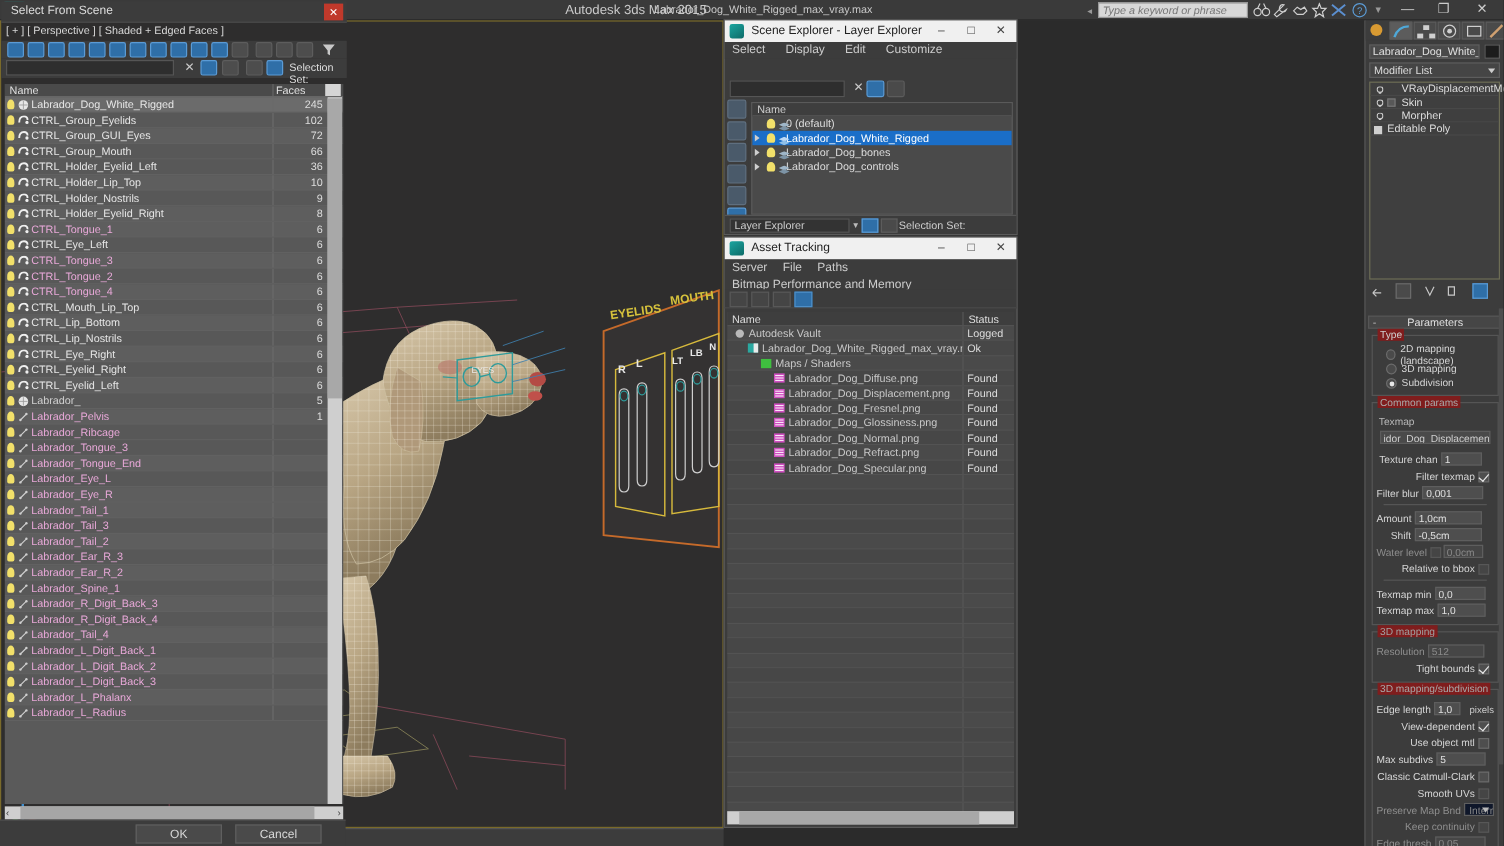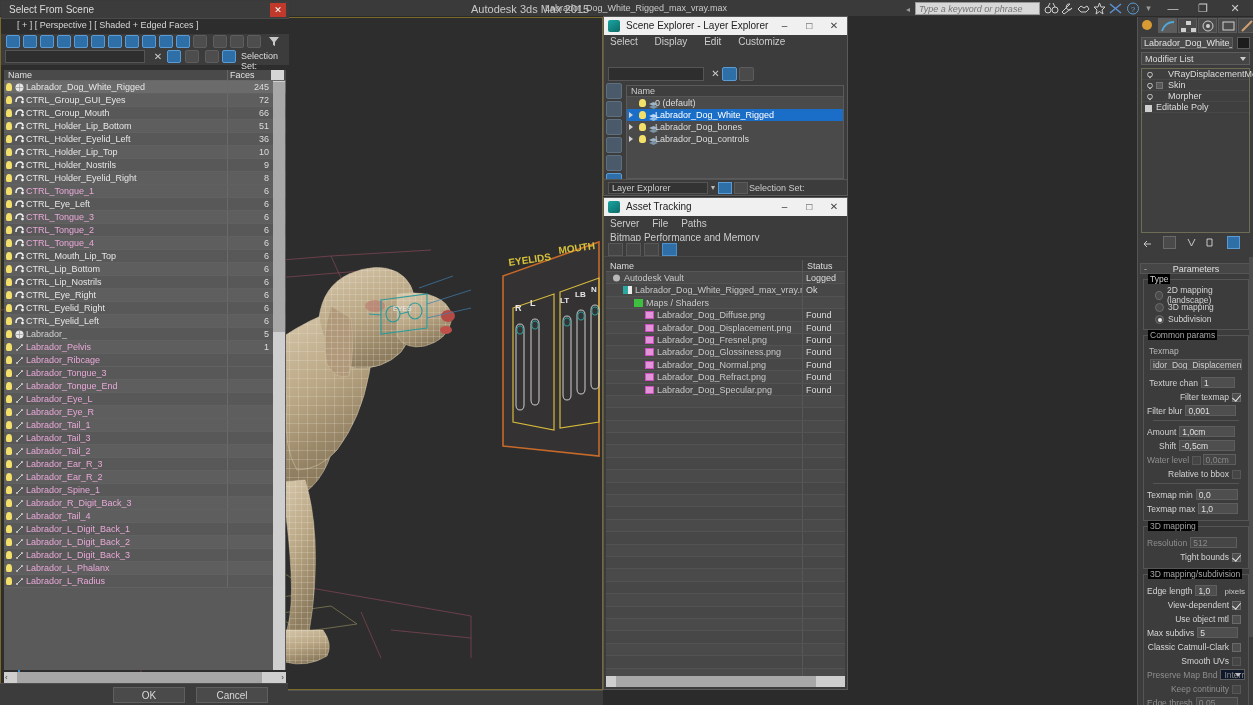--- a/index.html
+++ b/index.html
@@ -29,21 +29,21 @@
      font-style:italic;font-size:9px;color:#666;padding-left:3px;font-family:"Liberation Sans",sans-serif;}
   #kw-prev{position:absolute;left:906px;top:5px;color:#999;font-size:8px;}
   .hticon{position:absolute;top:2px;width:15px;height:13px;}
   .hticon svg{width:15px;height:13px;}
   .wbtn{position:absolute;top:1px;width:26px;height:15px;text-align:center;
      line-height:15px;font-size:11px;color:#ccc;}
 
   
   #viewport { position:absolute; left:0; top:17px; width:603px; height:673px;
      background:#2e2d2d; border:1px solid #7a6a2a; overflow:hidden; }
-  #vp-label { position:absolute; left:16px; top:2px; font-size:9px; color:#d8d8d8;}
+  #vp-label { position:absolute; left:4px; top:2px; font-size:9px; color:#d8d8d8;}
   #vp-stats { position:absolute; left:30px; top:36px; font-size:9px; color:#b89c4a;
      line-height:13px; }
   #vp-stats td{padding-right:12px;font-size:9px;color:#b89c4a;}
   #vp-stats td.r{text-align:right;}
 
   
   #statusbar{position:absolute;left:0;top:690px;width:603px;height:15px;background:#3c3c3c;border-top:1px solid #555;}
   #sb-l{position:absolute;left:2px;top:1px;width:13px;height:12px;background:#4a4a4a;border:1px solid #5c5c5c;color:#bbb;text-align:center;line-height:11px;font-size:8px;}
   #sb-frame{position:absolute;left:25px;top:2px;width:75px;text-align:center;font-size:9px;color:#ccc;}
   #sb-r{position:absolute;left:90px;top:1px;width:13px;height:12px;background:#4a4a4a;border:1px solid #5c5c5c;color:#bbb;text-align:center;line-height:11px;font-size:8px;}
@@ -137,21 +137,21 @@
   .mod-row{height:11px;font-size:9px;line-height:11px;color:#ddd;position:relative;padding-left:26px;border-bottom:1px solid #484848;}
   .mod-row .eye{position:absolute;left:5px;top:2px;width:6px;height:7px;}
   .mod-row .plus{position:absolute;left:14px;top:2px;width:7px;height:7px;background:#585858;border:1px solid #777;}
   .mod-row.ep{padding-left:14px;}
   #cp-stacktools{position:absolute;left:3px;top:218px;width:109px;height:15px;}
   #cp-stacktools .st{position:absolute;top:1px;width:13px;height:13px;}
   .rollout{position:absolute;left:2px;width:112px;background:#3c3c3c;}
   .ro-head{height:11px;background:#464646;border:1px solid #565656;font-size:9px;color:#e0e0e0;text-align:center;line-height:10px;position:relative;}
   .ro-head .mn{position:absolute;left:3px;top:0;color:#bbb;}
   .grp{position:relative;margin:5px 3px;border:1px solid #555;padding:9px 3px 4px 3px;}
-  .grp>.lbl{position:absolute;left:4px;top:-6px;background:#000000;padding:0 2px;font-size:8.5px;color:#cfcfcf;}
+  .grp>.lbl{position:absolute;left:4px;top:-6px;background:#7f1d1d;padding:0 2px;font-size:8.5px;color:#cfcfcf;}
   .row{display:flex;align-items:flex-end;height:12px;margin-bottom:2px;font-size:8.5px;color:#d5d5d5;}
   .row .lab{flex:1;text-align:right;padding-right:3px;white-space:nowrap;}
   .row .lab.dim{color:#8e8e8e;}
   .spin{width:56px;height:11px;background:#4e4e4e;border:1px solid #5e5e5e;color:#e0e0e0;font-size:8.5px;padding-left:2px;line-height:10px;position:relative;}
   .spin.dim{color:#8a8a8a;background:#464646;}
   .cb{width:9px;height:9px;background:#4e4e4e;border:1px solid #6a6a6a;position:relative;}
   .cb.on:after{content:"";position:absolute;left:1px;top:-1px;width:4px;height:7px;border:solid #e8e8e8;border-width:0 1.5px 1.5px 0;transform:rotate(40deg);}
   .cb.dis{background:#454545;border-color:#575757;}
   .radio{width:9px;height:9px;border-radius:50%;background:#4a4a4a;border:1px solid #6c6c6c;position:relative;margin-right:4px;}
   .radio.on:after{content:"";position:absolute;left:2px;top:2px;width:4px;height:4px;border-radius:50%;background:#e8e8e8;}
@@ -733,42 +733,42 @@
       </div>
       <div id="ss-rows">
           <div class="ss-row sel">
             <div class="nm "><span class="bulb"></span><span class="objico"><svg width="9" height="9" viewBox="0 0 9 9">
                   <circle cx="4.5" cy="4.5" r="4" fill="#e6e6e6"></circle>
                   <path d="M1 4.5H8M4.5 1V8" stroke="#9a9a9a" stroke-width="0.7"></path>
                 </svg></span><span>Labrador_Dog_White_Rigged</span></div>
             <div class="fc">245</div>
             <div class="sp"></div>
           </div>
+          <div class="ss-row alt">
+            <div class="nm "><span class="bulb"></span><span class="objico"><svg width="9" height="9" viewBox="0 0 9 9">
+                  <path d="M1 6 Q1 1 5 1 Q8 1 8 4" stroke="#efefef" fill="none" stroke-width="1.6"></path>
+                  <circle cx="7.5" cy="6" r="1.4" fill="#efefef"></circle>
+                </svg></span><span>CTRL_Group_Eyelids</span></div>
+            <div class="fc">102</div>
+            <div class="sp"></div>
+          </div>
           <div class="ss-row">
             <div class="nm "><span class="bulb"></span><span class="objico"><svg width="9" height="9" viewBox="0 0 9 9">
                   <path d="M1 6 Q1 1 5 1 Q8 1 8 4" stroke="#efefef" fill="none" stroke-width="1.6"></path>
                   <circle cx="7.5" cy="6" r="1.4" fill="#efefef"></circle>
                 </svg></span><span>CTRL_Group_GUI_Eyes</span></div>
             <div class="fc">72</div>
             <div class="sp"></div>
           </div>
           <div class="ss-row alt">
             <div class="nm "><span class="bulb"></span><span class="objico"><svg width="9" height="9" viewBox="0 0 9 9">
                   <path d="M1 6 Q1 1 5 1 Q8 1 8 4" stroke="#efefef" fill="none" stroke-width="1.6"></path>
                   <circle cx="7.5" cy="6" r="1.4" fill="#efefef"></circle>
                 </svg></span><span>CTRL_Group_Mouth</span></div>
             <div class="fc">66</div>
-            <div class="sp"></div>
-          </div>
-          <div class="ss-row">
-            <div class="nm "><span class="bulb"></span><span class="objico"><svg width="9" height="9" viewBox="0 0 9 9">
-                  <path d="M1 6 Q1 1 5 1 Q8 1 8 4" stroke="#efefef" fill="none" stroke-width="1.6"></path>
-                  <circle cx="7.5" cy="6" r="1.4" fill="#efefef"></circle>
-                </svg></span><span>CTRL_Holder_Lip_Bottom</span></div>
-            <div class="fc">51</div>
             <div class="sp"></div>
           </div>
           <div class="ss-row alt">
             <div class="nm "><span class="bulb"></span><span class="objico"><svg width="9" height="9" viewBox="0 0 9 9">
                   <path d="M1 6 Q1 1 5 1 Q8 1 8 4" stroke="#efefef" fill="none" stroke-width="1.6"></path>
                   <circle cx="7.5" cy="6" r="1.4" fill="#efefef"></circle>
                 </svg></span><span>CTRL_Holder_Eyelid_Left</span></div>
             <div class="fc">36</div>
             <div class="sp"></div>
           </div>
@@ -999,20 +999,29 @@
                 </svg></span><span>Labrador_Spine_1</span></div>
             <div class="fc"></div>
             <div class="sp"></div>
           </div>
           <div class="ss-row">
             <div class="nm pink"><span class="bulb"></span><span class="objico"><svg width="9" height="9" viewBox="0 0 9 9">
                   <path d="M2 7 L7 2" stroke="#cfcfcf" stroke-width="1" fill="none"></path>
                   <circle cx="2" cy="7" r="1" fill="#cfcfcf"></circle>
                   <circle cx="7" cy="2" r="1" fill="#cfcfcf"></circle>
                 </svg></span><span>Labrador_R_Digit_Back_3</span></div>
+            <div class="fc"></div>
+            <div class="sp"></div>
+          </div>
+          <div class="ss-row alt">
+            <div class="nm pink"><span class="bulb"></span><span class="objico"><svg width="9" height="9" viewBox="0 0 9 9">
+                  <path d="M2 7 L7 2" stroke="#cfcfcf" stroke-width="1" fill="none"></path>
+                  <circle cx="2" cy="7" r="1" fill="#cfcfcf"></circle>
+                  <circle cx="7" cy="2" r="1" fill="#cfcfcf"></circle>
+                </svg></span><span>Labrador_R_Digit_Back_4</span></div>
             <div class="fc"></div>
             <div class="sp"></div>
           </div>
           <div class="ss-row">
             <div class="nm pink"><span class="bulb"></span><span class="objico"><svg width="9" height="9" viewBox="0 0 9 9">
                   <path d="M2 7 L7 2" stroke="#cfcfcf" stroke-width="1" fill="none"></path>
                   <circle cx="2" cy="7" r="1" fill="#cfcfcf"></circle>
                   <circle cx="7" cy="2" r="1" fill="#cfcfcf"></circle>
                 </svg></span><span>Labrador_Tail_4</span></div>
             <div class="fc"></div>

